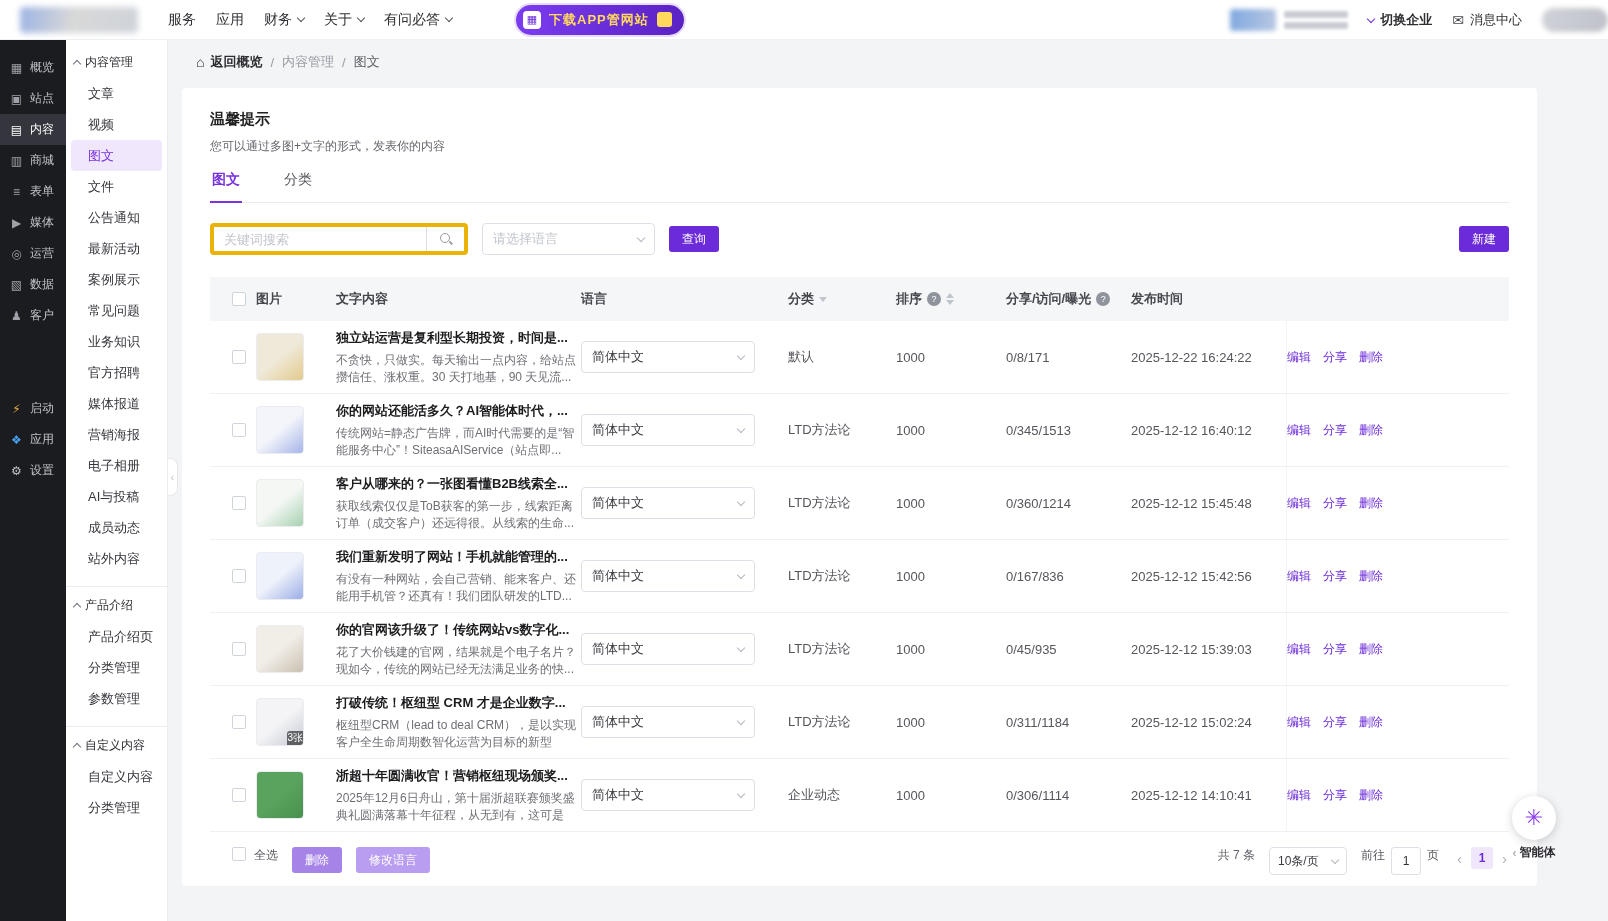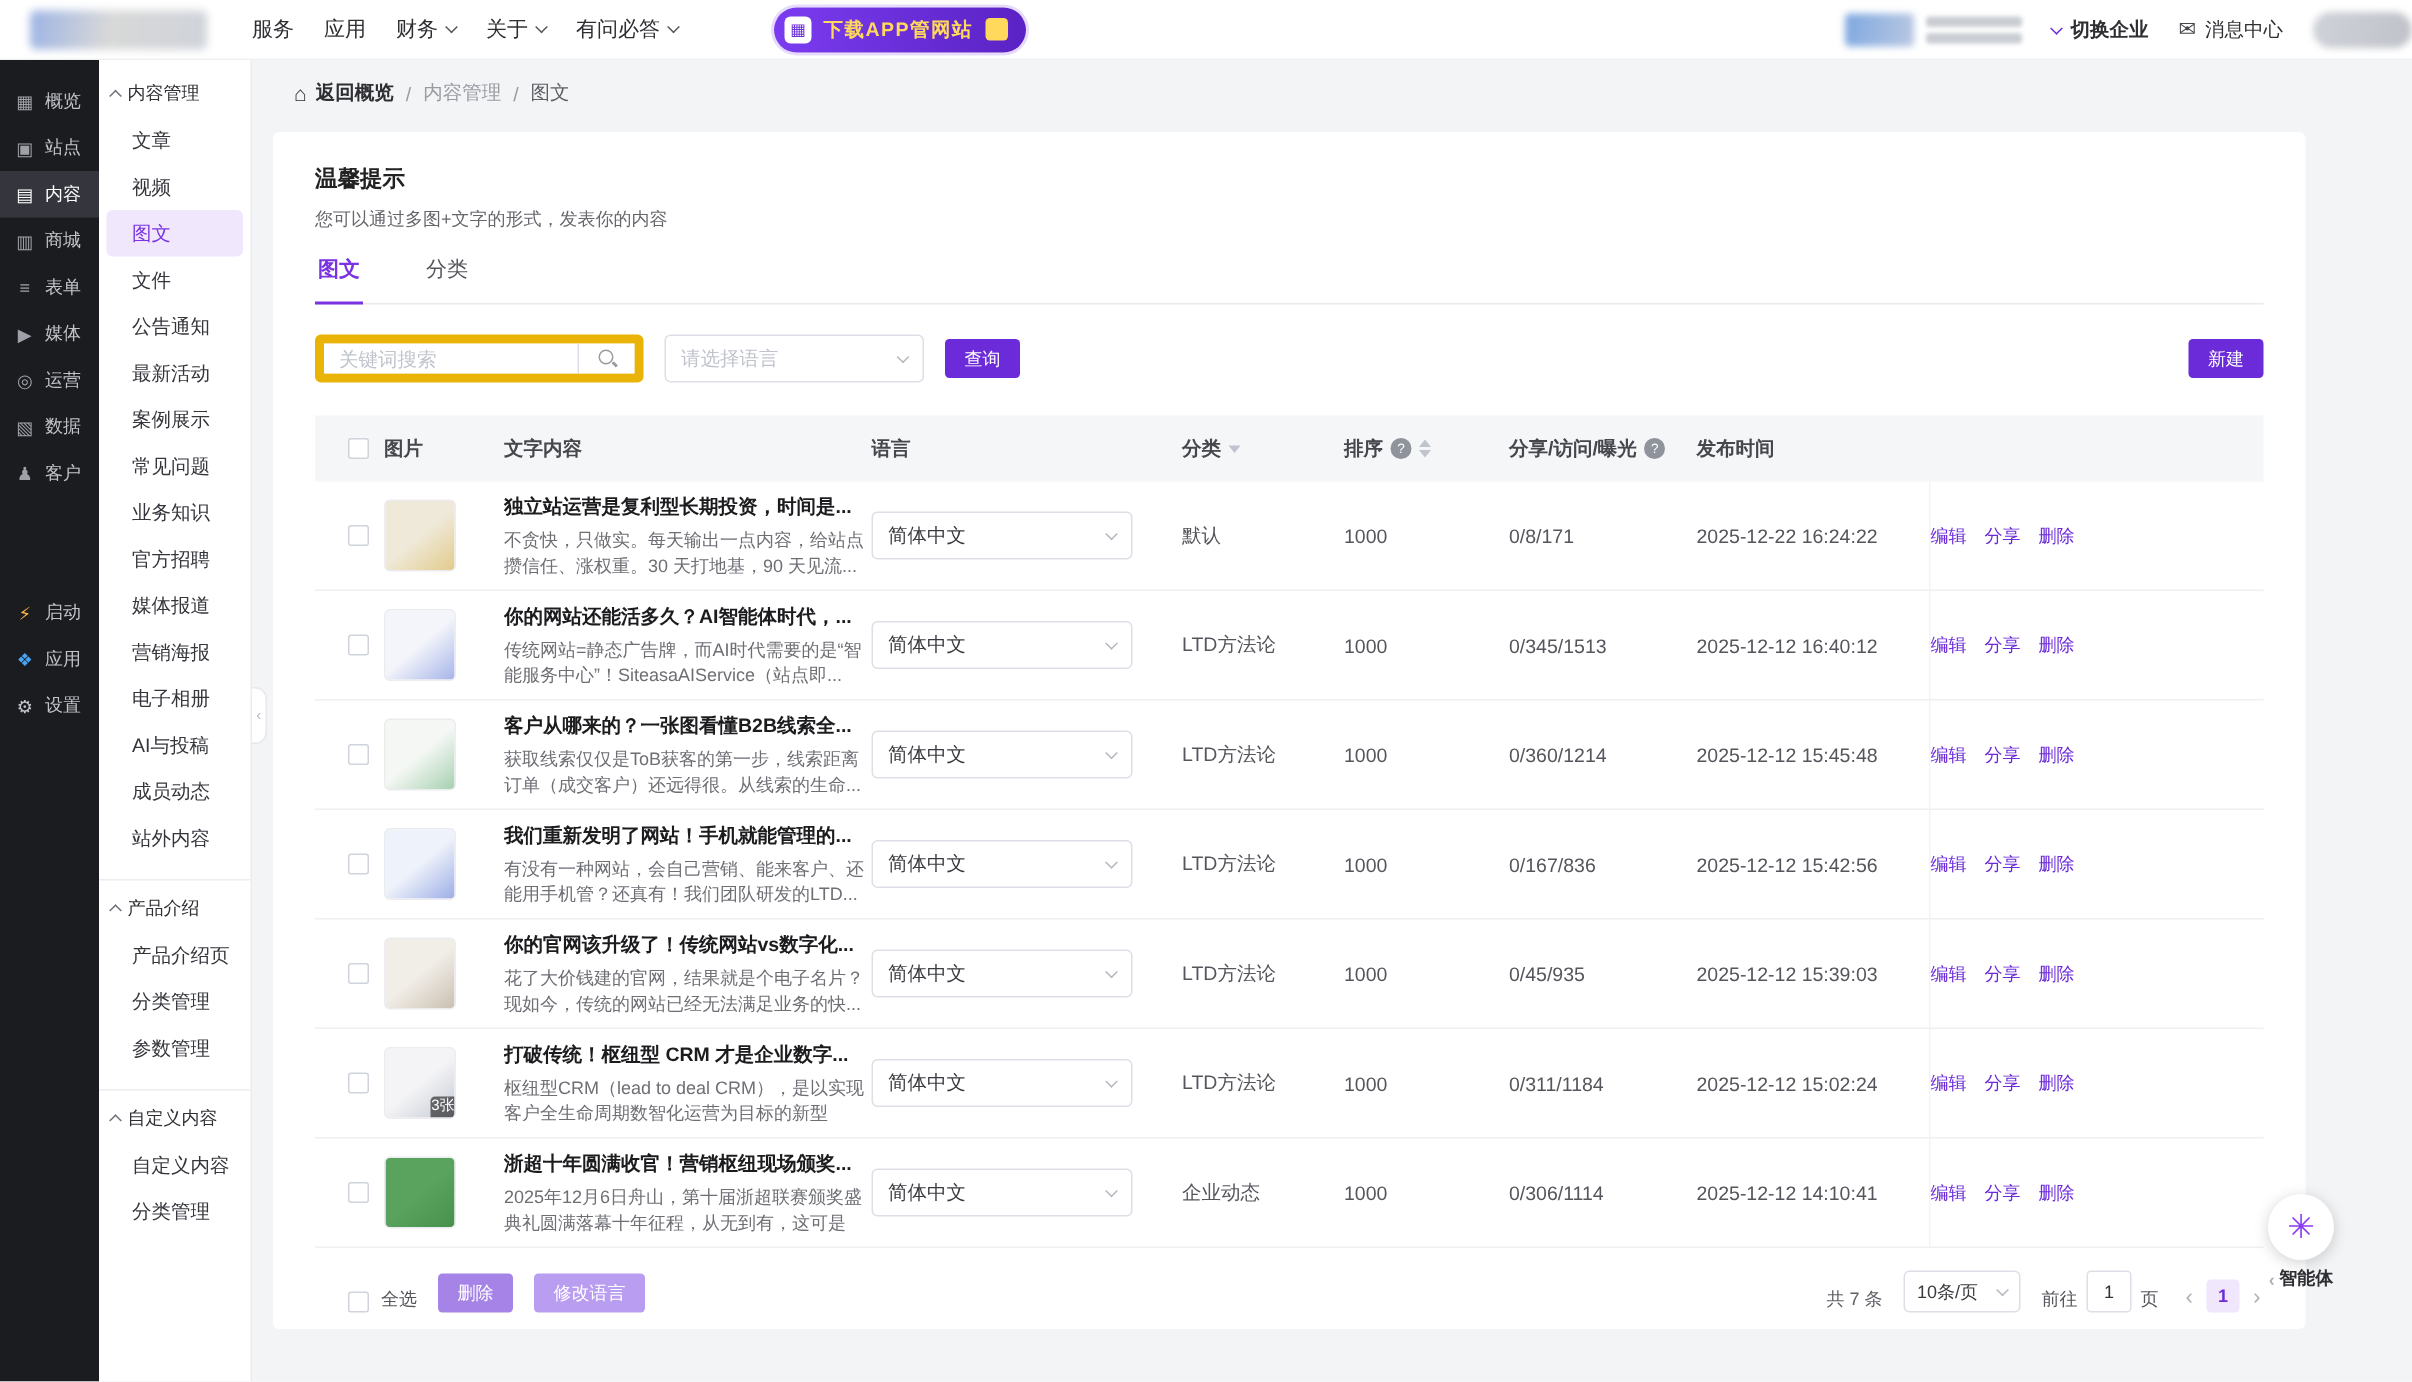--- a/index.html
+++ b/index.html
@@ -54,21 +54,21 @@
   .card{position:absolute;left:14px;top:48px;width:1355px;bottom:35px;background:#fff;border-radius:4px;padding:22px 28px;overflow:hidden}
 
   .tip-title{font-size:15px;font-weight:bold;color:#222}
   .tip-desc{font-size:12px;color:#66676d;margin-top:9px}
   .tabs{display:flex;gap:40px;margin-top:16px;border-bottom:1px solid #e8eaef;height:32px}
   .tab{font-size:14px;color:#55565c;cursor:pointer;position:relative;padding:0 2px}
   .tab.active{color:#7a33e0;font-weight:bold}
   .tab.active::after{content:"";position:absolute;left:0;right:0;bottom:-1px;height:2px;background:#7a33e0}
 
   .toolbar{display:flex;align-items:center;margin-top:20px}
-  .input-group{display:flex;width:219px;height:32px;border:6px solid #eab308;border-radius:4px;overflow:hidden;background:#fff}
+  .input-group{display:flex;width:258px;height:32px;border:4px solid #eab308;border-radius:4px;overflow:hidden;background:#fff}
   .input-group input{flex:1;border:none;outline:none;padding:0 10px;font-size:13px;color:#333;min-width:0;font-family:inherit}
   .input-group input::placeholder{color:#c0c4cc}
   .search-btn{width:38px;border:none;border-left:1px solid #dcdfe6;background:#fff;display:flex;align-items:center;justify-content:center;cursor:pointer}
   .mag{position:relative;width:14px;height:14px}
   .mag::before{content:"";position:absolute;left:1px;top:1px;width:8px;height:8px;border:1.5px solid #9a9ba2;border-radius:50%}
   .mag::after{content:"";position:absolute;left:10px;top:10px;width:4px;height:1.5px;background:#9a9ba2;transform:rotate(45deg)}
   .sel{display:flex;align-items:center;justify-content:space-between;height:32px;border:1px solid #dcdfe6;border-radius:4px;background:#fff;padding:0 10px;cursor:pointer;gap:6px}
   .sel .ph{color:#c0c4cc;font-size:13px;white-space:nowrap}
   .sel .sel-text{font-size:13px;color:#3a3b40;white-space:nowrap}
   .sel .chev{border-color:#b4b7bf}
@@ -103,21 +103,21 @@
 
   .trow{display:flex;align-items:center;height:73px;border-bottom:1px solid #eef0f3;font-size:13px;color:#55565c}
   .thumb{width:48px;height:48px;border-radius:4px;position:relative;overflow:hidden;background:#eee;border:1px solid #ececf0;cursor:pointer}
   .thumb-badge{position:absolute;right:0;bottom:0;background:rgba(0,0,0,.55);color:#fff;font-size:10px;padding:0 0;border-radius:3px 0 0 0;line-height:14px}
   .row-title{font-size:13px;font-weight:bold;color:#1c1c1f;white-space:nowrap;overflow:hidden;margin-bottom:5px;cursor:pointer}
   .row-desc{font-size:12px;color:#6e6f75;line-height:17px;max-height:34px;overflow:hidden}
   .sel-row{width:174px}
   .link{color:#6c2bd9;font-size:12px;margin-right:12px;cursor:pointer;white-space:nowrap}
 
   
-  .tfoot{display:flex;align-items:flex-end;margin-top:15px;font-size:12px;color:#55565c}
+  .tfoot{display:flex;align-items:flex-start;margin-top:15px;font-size:12px;color:#55565c}
   .tfoot .cb{margin-left:22px}
   .fs-label{margin:0 14px 0 8px}
   .total{margin-right:14px;color:#606168;white-space:nowrap}
   .page-size{width:78px;height:28px;margin-right:14px;font-size:12px;padding:0 8px}
   .page-size .sel-text{font-size:12px}
   .goto-label,.page-label{white-space:nowrap}
   .goto{width:30px;height:28px;border:1px solid #dcdfe6;border-radius:3px;text-align:center;font-size:12px;color:#333;margin:0 6px;outline:none;font-family:inherit}
   .pg{display:flex;align-items:center;margin-left:16px;gap:7px}
   .pg-chev{color:#aeb0b8;font-size:15px;cursor:pointer;padding:0 2px;line-height:1}
   .pg-cur{min-width:22px;height:22px;border-radius:3px;background:#f0e7fd;color:#6c2bd9;font-weight:bold;display:flex;align-items:center;justify-content:center;cursor:pointer;font-size:12px}

